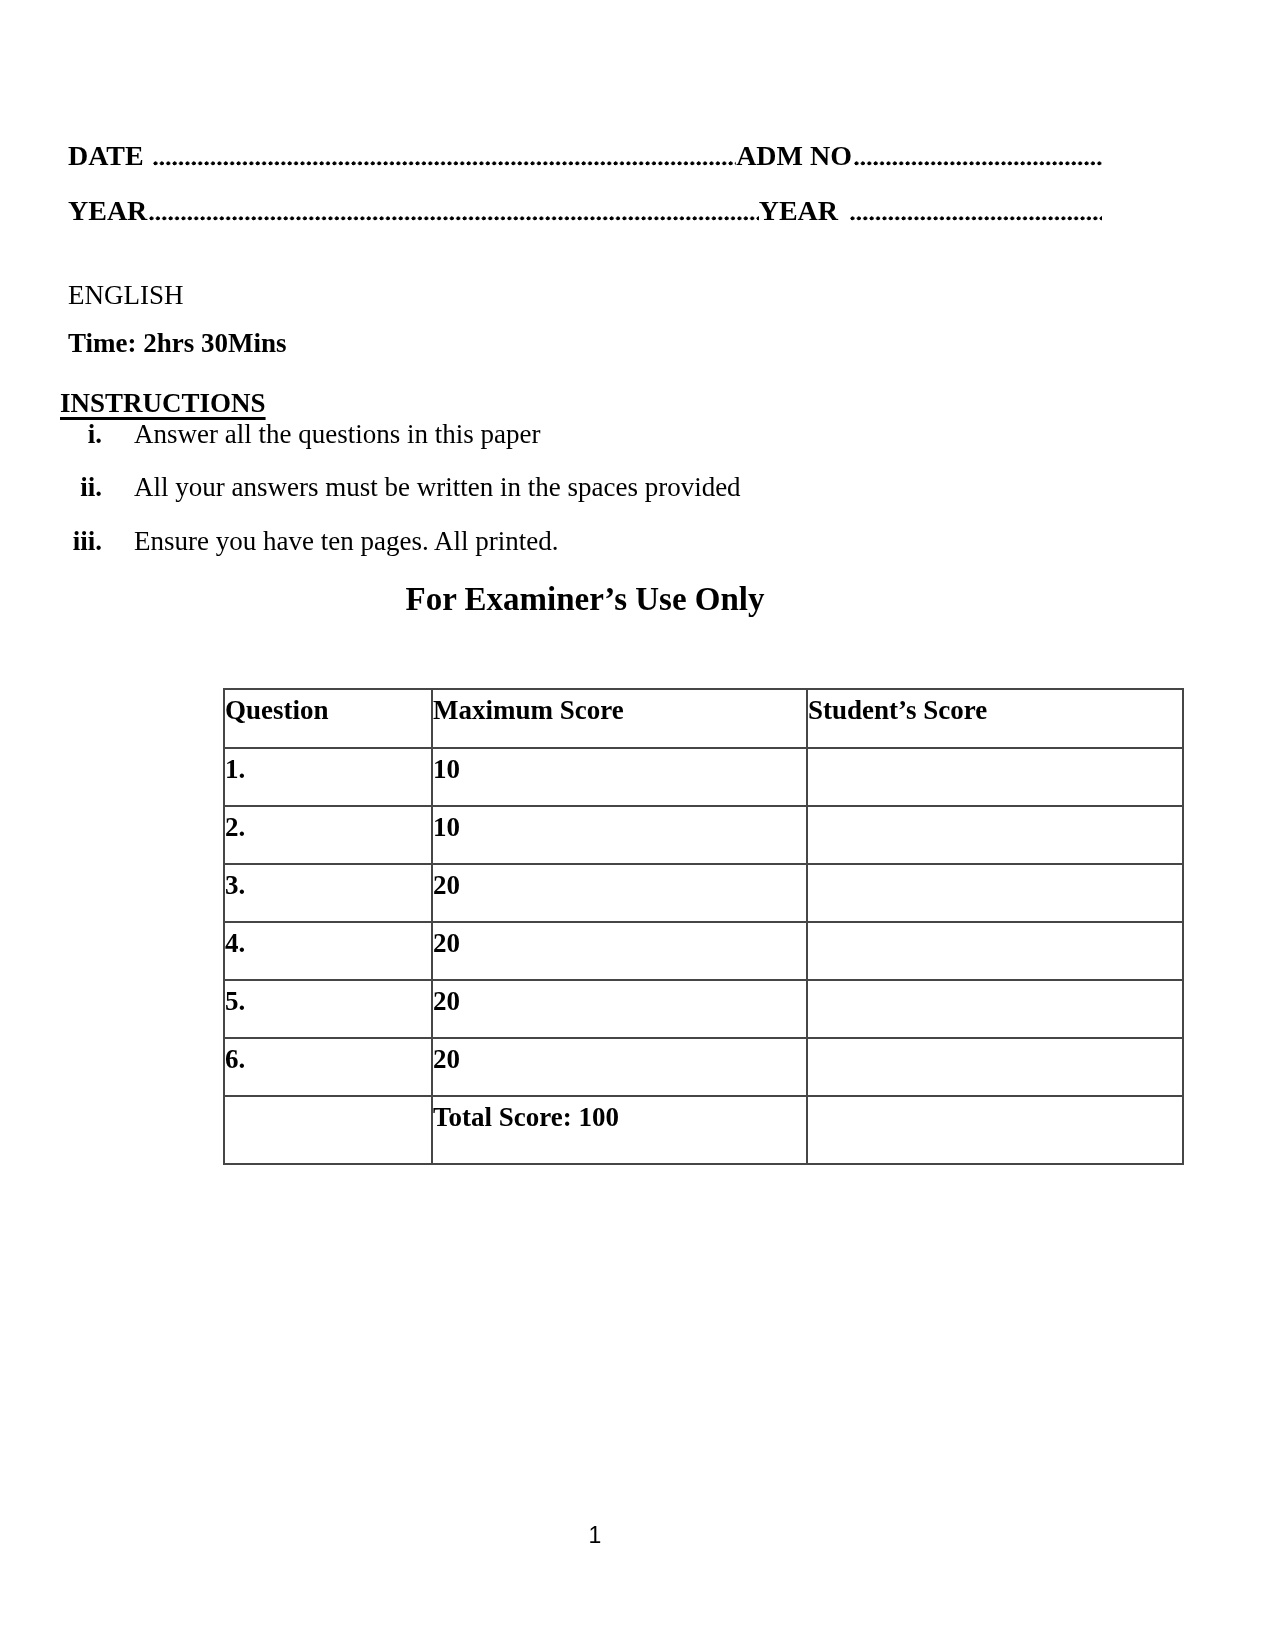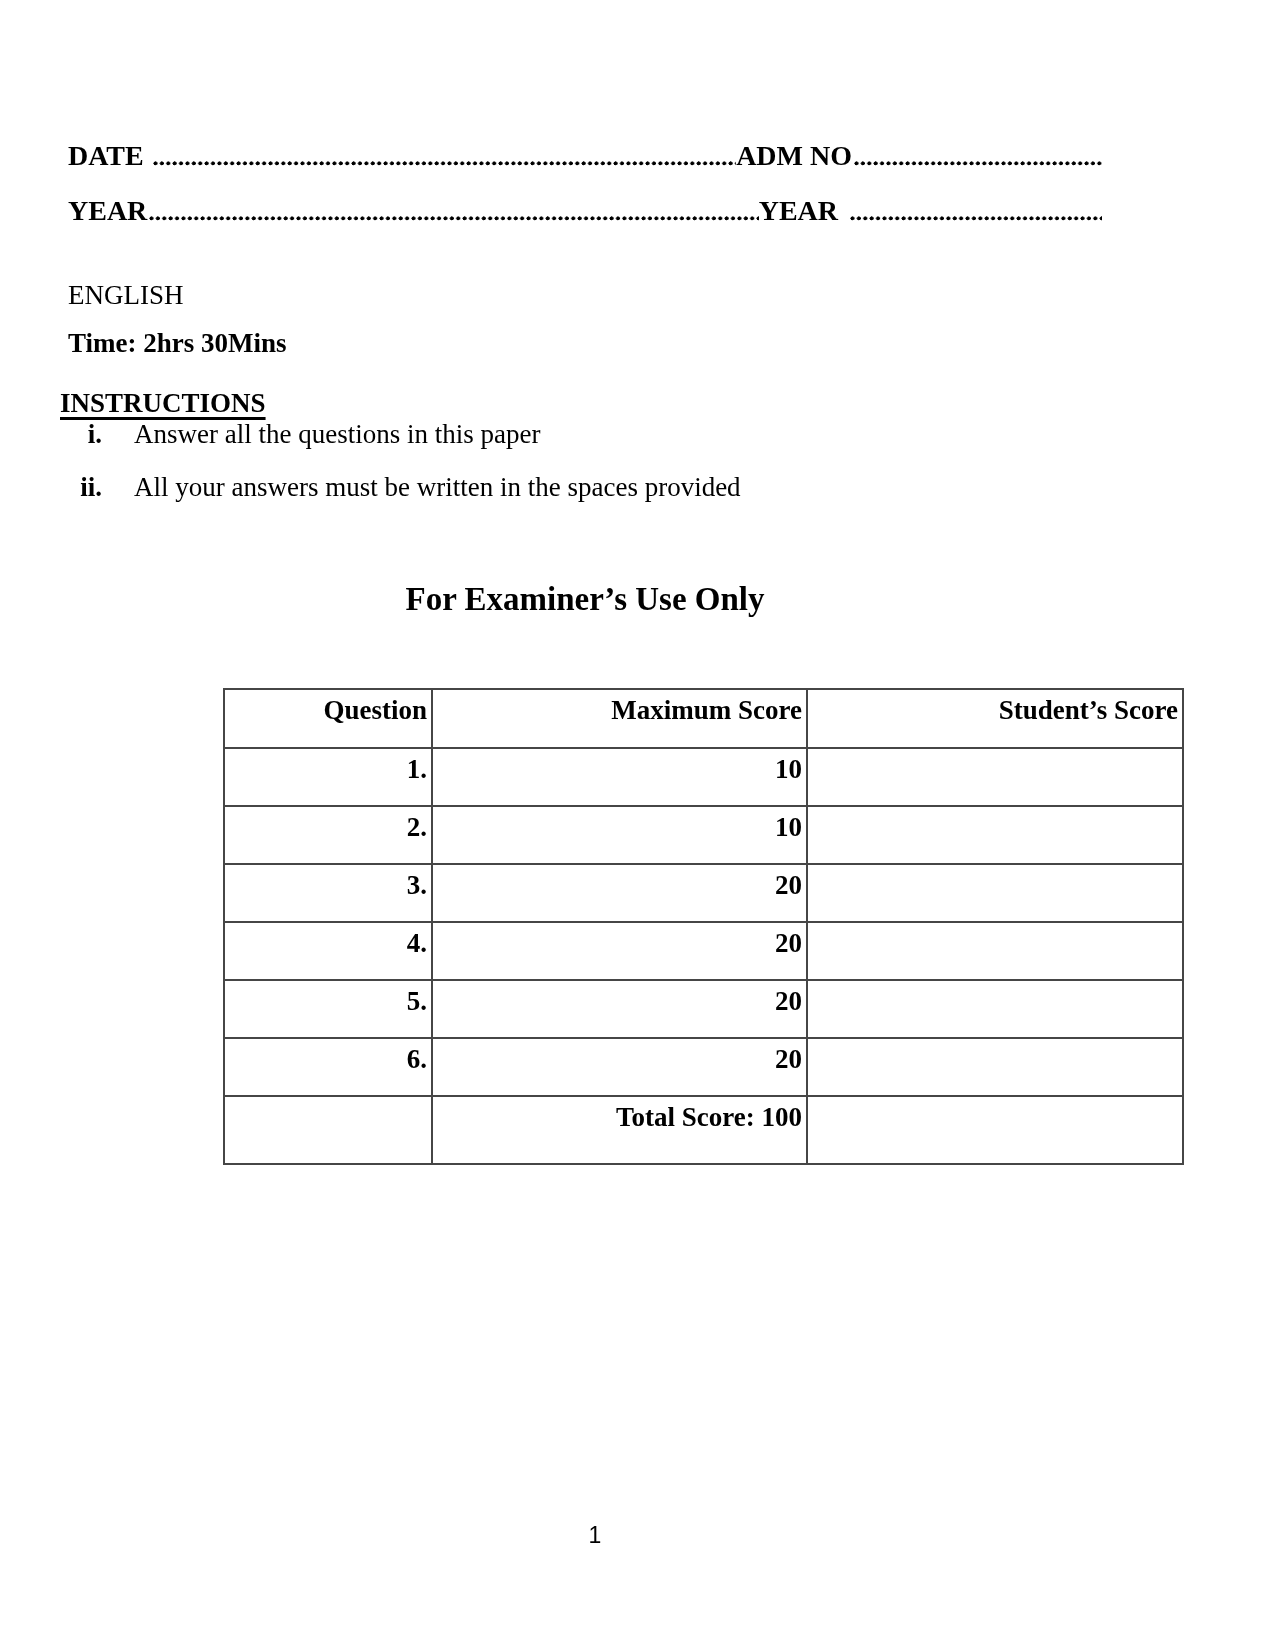--- a/index.html
+++ b/index.html
@@ -61,22 +61,22 @@
   
   .score-table {
     position:absolute; left:223px; top:688px;
     border-collapse:collapse;
     width:959px;
     font-weight:bold; font-size:27px;
     table-layout:fixed;
   }
   .score-table td, .score-table th {
     border:2px solid #464646;
-    vertical-align:top; text-align:right;
-    padding:4px 4px 0 16px;
+    vertical-align:top; text-align:left;
+    padding:4px 4px 0 0;
     line-height:1.2;
   }
   .tr-head  { height:59px; }
   .tr-row   { height:58px; }
   .tr-total { height:68px; }
   .cell-ghost { border-left:hidden; border-bottom:hidden; }
   .cell-total-label { text-align:left; padding-left:10px; }
 
   
   .page-number {
@@ -110,20 +110,24 @@
 
   <div class="inst-title">INSTRUCTIONS</div>
 
   <div class="inst-item inst-item-1">
     <span class="inst-num">i.</span>
     <span class="inst-text">Answer all the questions in this paper</span>
   </div>
   <div class="inst-item inst-item-2">
     <span class="inst-num">ii.</span>
     <span class="inst-text">All your answers must be written in the spaces provided</span>
+  </div>
+  <div class="inst-item inst-item-3">
+    <span class="inst-num">iii.</span>
+    <span class="inst-text">Ensure you have ten pages. All printed.</span>
   </div>
 
   <div class="exam-heading">For Examiner’s Use Only</div>
 
   <table class="score-table">
     <colgroup>
       <col style="width:208px">
       <col style="width:375px">
       <col style="width:376px">
     </colgroup>

